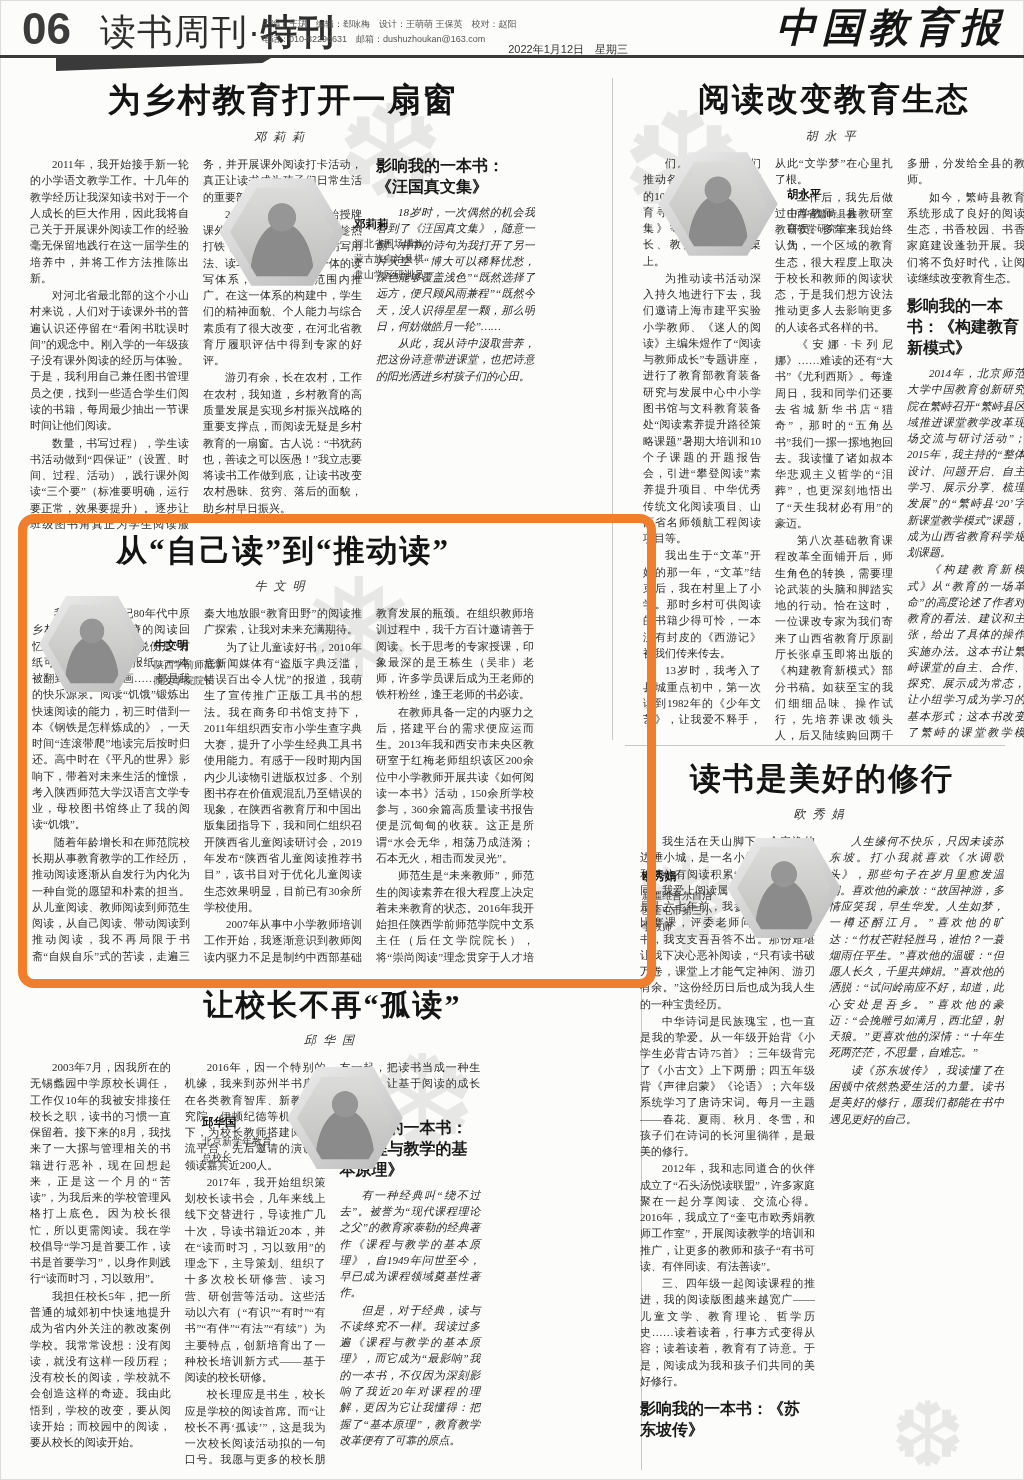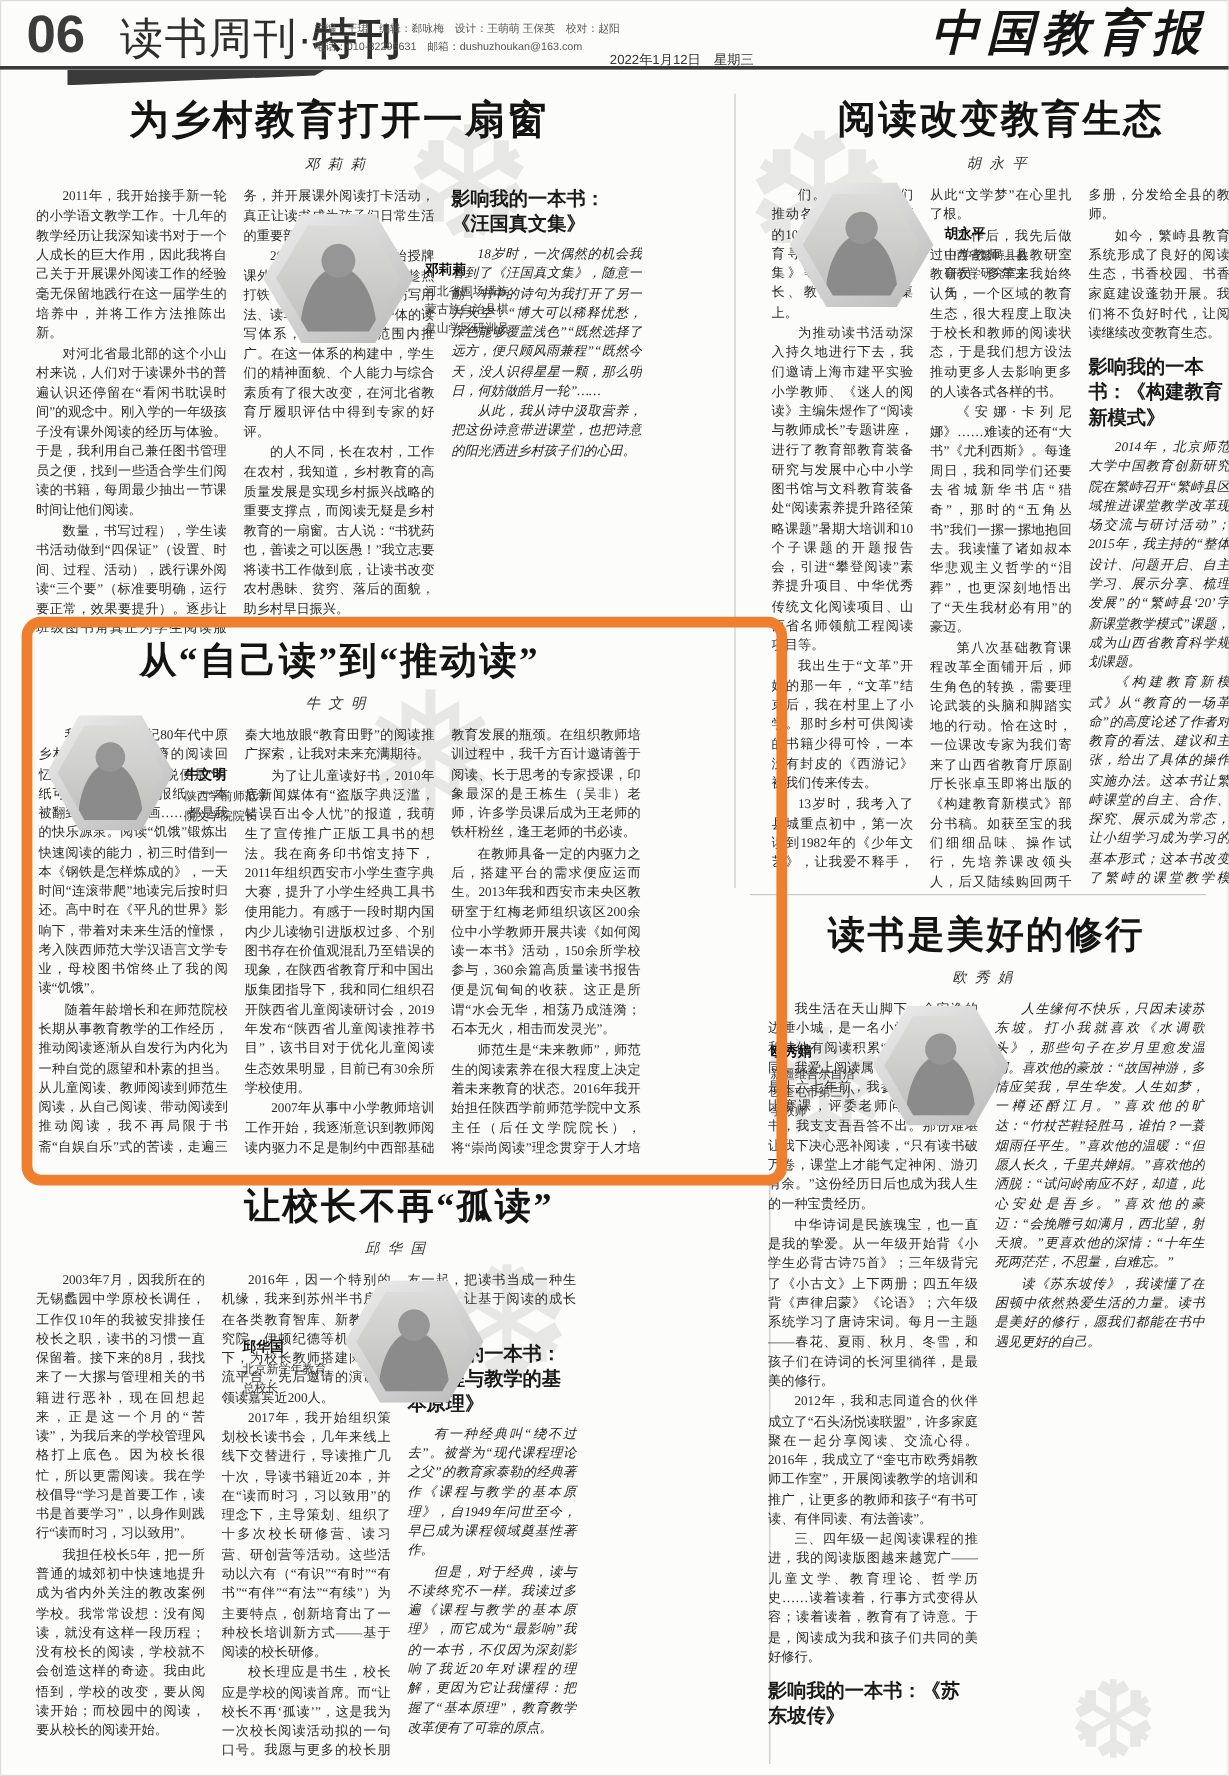--- a/index.html
+++ b/index.html
@@ -96,21 +96,21 @@
         <div class="cap-role">河北省围场满族蒙古族自治县棋盘山学区研训员</div>
       </figcaption>
     </figure>
     <div class="body cols-3" style="height:392px;">
       <div>
 
       <p class="para">2011年，我开始接手新一轮的小学语文教学工作。十几年的教学经历让我深知读书对于一个人成长的巨大作用，因此我将自己关于开展课外阅读工作的经验毫无保留地践行在这一届学生的培养中，并将工作方法推陈出新。</p>
           <p class="para">对河北省最北部的这个小山村来说，人们对于读课外书的普遍认识还停留在“看闲书耽误时间”的观念中。刚入学的一年级孩子没有课外阅读的经历与体验。于是，我利用自己兼任图书管理员之便，找到一些适合学生们阅读的书籍，每周最少抽出一节课时间让他们阅读。</p>
           <p class="para">数量，书写过程），学生读书活动做到“四保证”（设置、时间、过程、活动），践行课外阅读“三个要”（标准要明确，运行要正常，效果要提升）。逐步让班级图书角真正为学生阅读服务，并开展课外阅读打卡活动，真正让读书成为孩子们日常生活的重要部分。</p>
           <p class="para">2020年，县教育局开始授牌课外阅读基地校建设，我便趁热打铁，构建了“积累用法、仿写用法、读写结合用法”三位一体的读写体系，并在全学区范围内推广。在这一体系的构建中，学生们的精神面貌、个人能力与综合素质有了很大改变，在河北省教育厅履职评估中得到专家的好评。</p>
-          <p class="para">的人不同，长在农村，工作在农村，我知道，乡村教育的高质量发展是实现乡村振兴战略的重要支撑点，而阅读无疑是乡村教育的一扇窗。古人说：“书犹药也，善读之可以医愚！”我立志要将读书工作做到底，让读书改变农村愚昧、贫穷、落后的面貌，助乡村早日振兴。</p>
+          <p class="para">游刃有余，长在农村，工作在农村，我知道，乡村教育的高质量发展是实现乡村振兴战略的重要支撑点，而阅读无疑是乡村教育的一扇窗。古人说：“书犹药也，善读之可以医愚！”我立志要将读书工作做到底，让读书改变农村愚昧、贫穷、落后的面貌，助乡村早日振兴。</p>
         </div>
       <h3 class="subhead">影响我的一本书：《汪国真文集》</h3>
       <div>
 
       <p class="para kai">18岁时，一次偶然的机会我看到了《汪国真文集》，随意一翻，书中的诗句为我打开了另一片天空：“博大可以稀释忧愁，深色能够覆盖浅色”“既然选择了远方，便只顾风雨兼程”“既然今天，没人识得星星一颗，那么明日，何妨做皓月一轮”……</p>
           <p class="para kai">从此，我从诗中汲取营养，把这份诗意带进课堂，也把诗意的阳光洒进乡村孩子们的心田。</p>
         </div>
     </div>
   </section>
 

